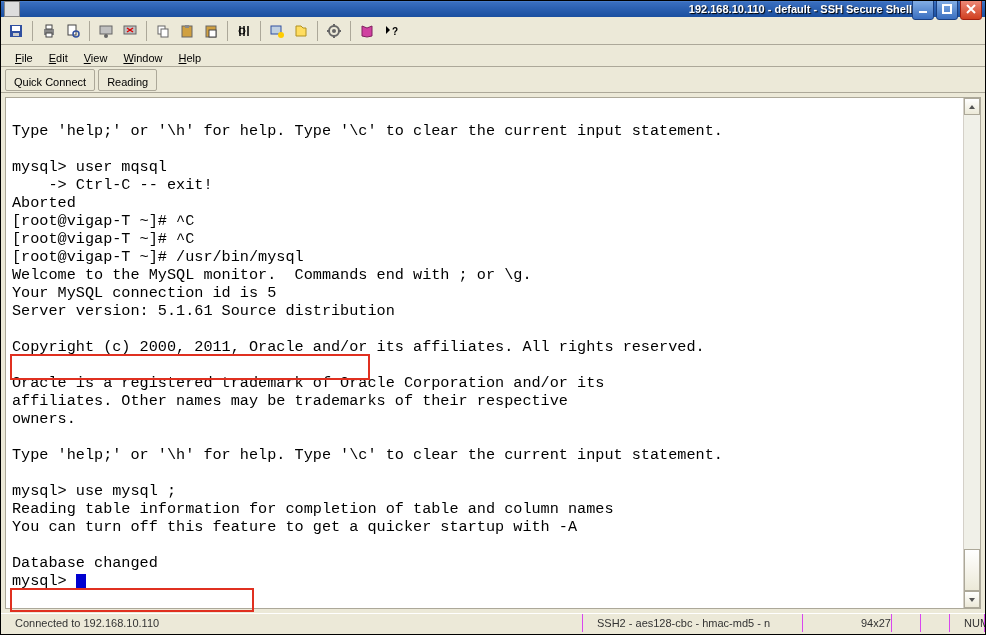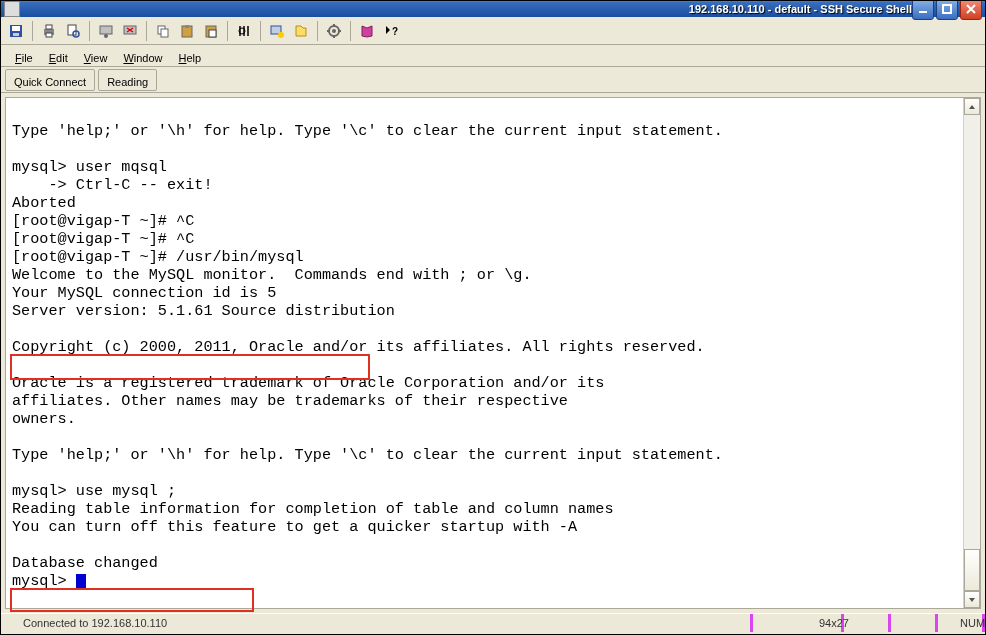--- a/index.html
+++ b/index.html
@@ -171,22 +171,22 @@
 .statusbar {
   height: 19px;
   background: #ece9d8;
   border-top: 1px solid #fff;
   display: flex;
   align-items: center;
   font-size: 11px;
   color: #333;
 }
 .status-panel {
-  border-right: 3px solid #d946ef;
-  padding: 0 22px;
+  border-right: 1px solid #d946ef;
+  padding: 0 14px;
   height: 100%;
   display: flex; align-items: center;
 }
 .status-panel.wide { flex: 1; }
 .status-panel.small { width: 20px; justify-content: center; }
 .status-panel.fixed { width: 220px; }
 .status-panel.dim { width: 45px; margin-left: 44px; }
 .status-panel.num { width: 35px; }
 </style>
 </head>
@@ -375,20 +375,21 @@
     <div class="scroll-btn">
         <svg width="10" height="10" viewBox="0 0 10 10">
           <path d="M2 3 L5 7 L8 3 Z" fill="#555"></path>
         </svg>
       </div>
   </div>
 </div>
 
 <div class="statusbar">
   <div class="status-panel wide">Connected to 192.168.10.110</div>
+  <div class="status-panel fixed">SSH2 - aes128-cbc - hmac-md5 - n</div>
   <div class="status-panel dim">94x27</div>
   <div class="status-panel small">
       <svg width="10" height="10" viewBox="0 0 10 10">
         <rect x="2" y="5" width="6" height="4" fill="#888"></rect>
         <path d="M3 5 L3 3 A2 2 0 0 1 7 3 L7 5" fill="none" stroke="#888"></path>
       </svg>
     </div>
   <div class="status-panel small"></div>
   <div class="status-panel num">NUM</div>
 </div>

